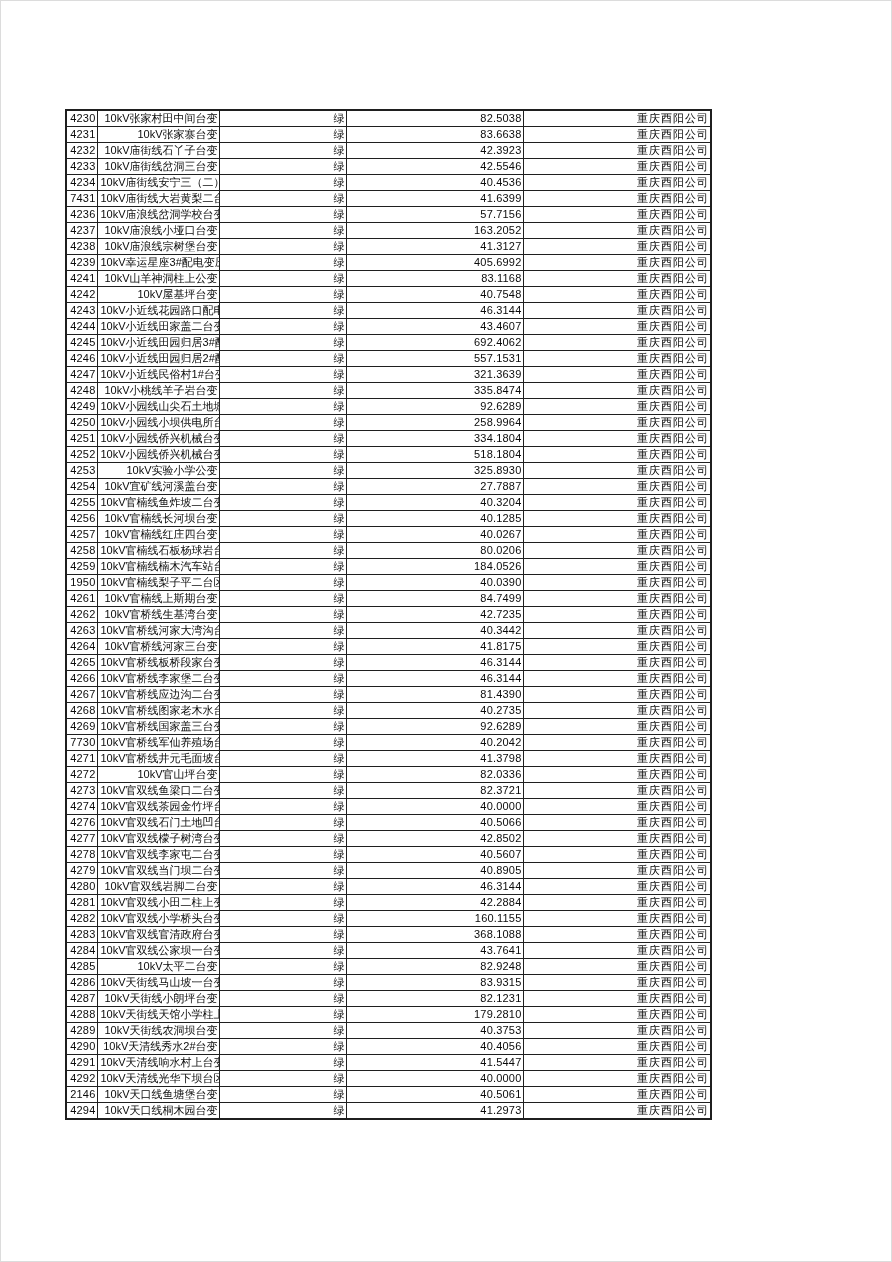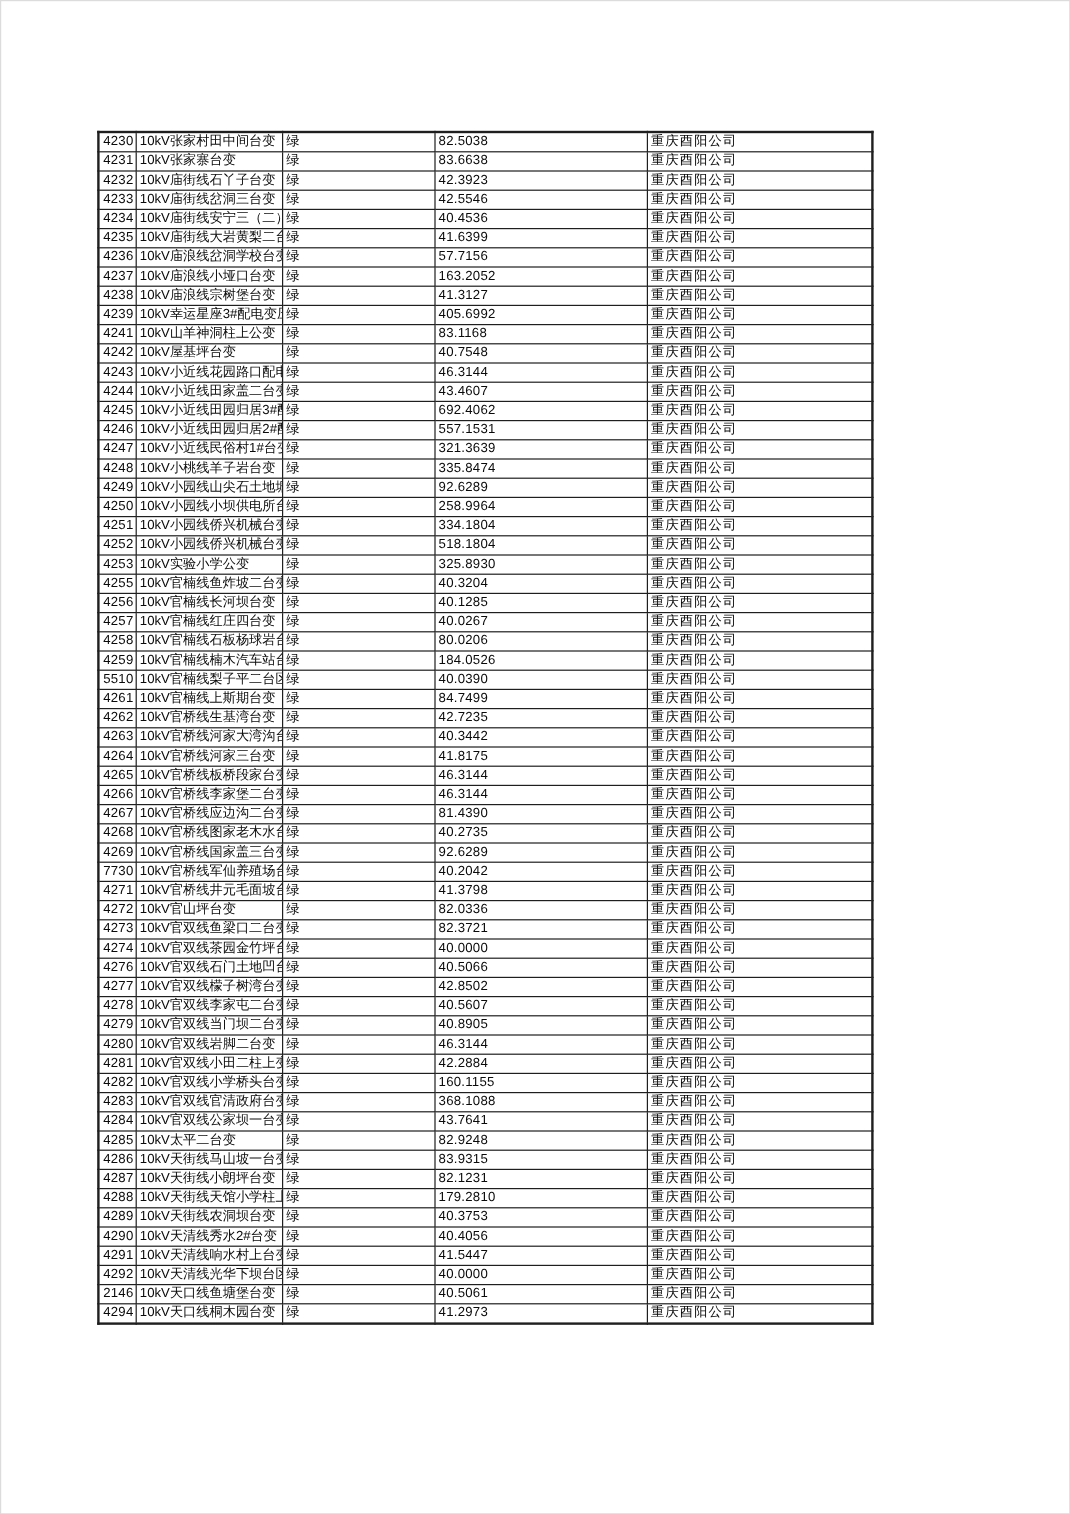--- a/index.html
+++ b/index.html
@@ -12,22 +12,23 @@
     background: #ffffff;
     position: relative;
     font-family: "Liberation Sans", sans-serif;
     color: #000000;
     box-sizing: border-box;
     border: 1px solid #dcdcdc;
     overflow: hidden;
   }
   .sheet {
     position: absolute;
-    left: 80px;
+    left: 64px;
     top: 108px;
+    text-align: right;
   }
   table.grid {
     border-collapse: collapse;
     table-layout: fixed;
     width: 645px;
     border: 2px solid #1f1f1f;
   }
   table.grid td {
     border: 1px solid #1f1f1f;
     height: 15px;
@@ -103,21 +104,21 @@
     <td class="c-company">重庆酉阳公司</td>
   </tr>
         <tr>
     <td class="c-id">4234</td>
     <td class="c-name">10kV庙街线安宁三（二）</td>
     <td class="c-status">绿</td>
     <td class="c-value">40.4536</td>
     <td class="c-company">重庆酉阳公司</td>
   </tr>
         <tr>
-    <td class="c-id">4235</td>
+    <td class="c-id">7431</td>
     <td class="c-name">10kV庙街线大岩黄梨二台</td>
     <td class="c-status">绿</td>
     <td class="c-value">41.6399</td>
     <td class="c-company">重庆酉阳公司</td>
   </tr>
         <tr>
     <td class="c-id">4236</td>
     <td class="c-name">10kV庙浪线岔洞学校台变</td>
     <td class="c-status">绿</td>
     <td class="c-value">57.7156</td>
@@ -229,20 +230,27 @@
     <td class="c-company">重庆酉阳公司</td>
   </tr>
         <tr>
     <td class="c-id">4253</td>
     <td class="c-name">10kV实验小学公变</td>
     <td class="c-status">绿</td>
     <td class="c-value">325.8930</td>
     <td class="c-company">重庆酉阳公司</td>
   </tr>
         <tr>
+    <td class="c-id">4254</td>
+    <td class="c-name">10kV宜矿线河溪盖台变</td>
+    <td class="c-status">绿</td>
+    <td class="c-value">27.7887</td>
+    <td class="c-company">重庆酉阳公司</td>
+  </tr>
+        <tr>
     <td class="c-id">4255</td>
     <td class="c-name">10kV官楠线鱼炸坡二台变</td>
     <td class="c-status">绿</td>
     <td class="c-value">40.3204</td>
     <td class="c-company">重庆酉阳公司</td>
   </tr>
         <tr>
     <td class="c-id">4256</td>
     <td class="c-name">10kV官楠线长河坝台变</td>
     <td class="c-status">绿</td>
@@ -264,21 +272,21 @@
     <td class="c-company">重庆酉阳公司</td>
   </tr>
         <tr>
     <td class="c-id">4259</td>
     <td class="c-name">10kV官楠线楠木汽车站台</td>
     <td class="c-status">绿</td>
     <td class="c-value">184.0526</td>
     <td class="c-company">重庆酉阳公司</td>
   </tr>
         <tr>
-    <td class="c-id">5510</td>
+    <td class="c-id">1950</td>
     <td class="c-name">10kV官楠线梨子平二台区</td>
     <td class="c-status">绿</td>
     <td class="c-value">40.0390</td>
     <td class="c-company">重庆酉阳公司</td>
   </tr>
         <tr>
     <td class="c-id">4261</td>
     <td class="c-name">10kV官楠线上斯期台变</td>
     <td class="c-status">绿</td>
     <td class="c-value">84.7499</td>

